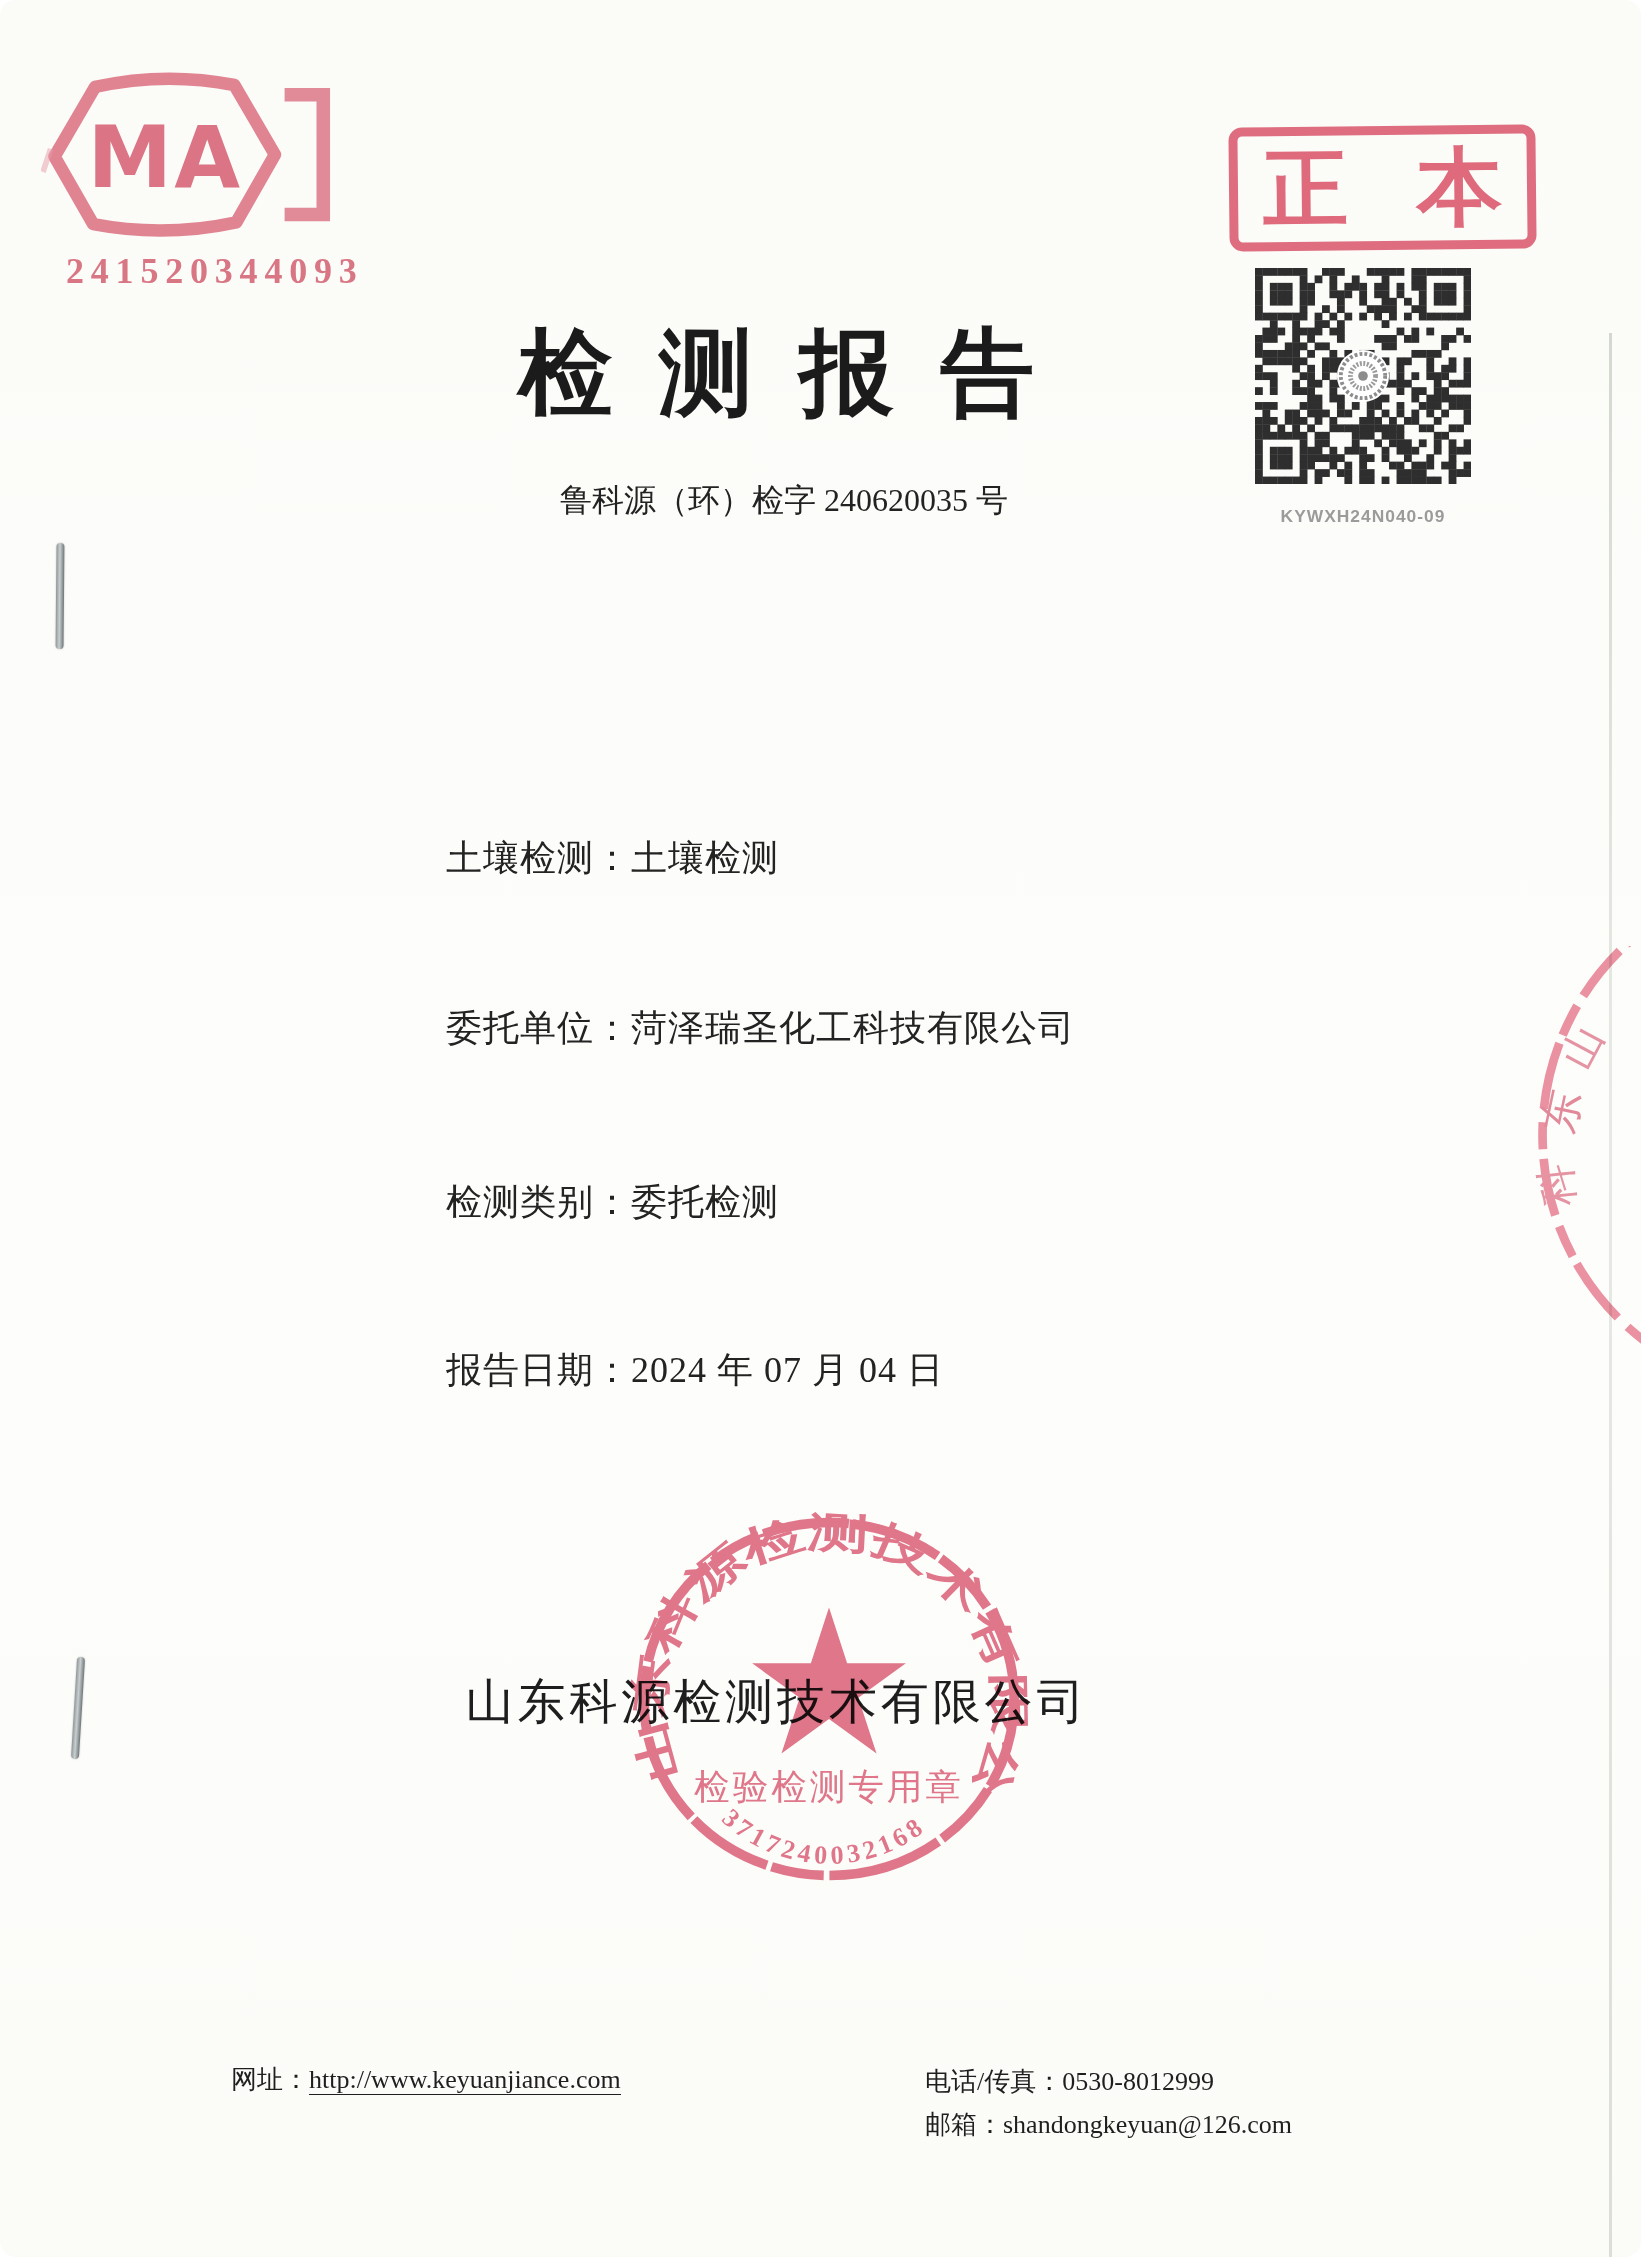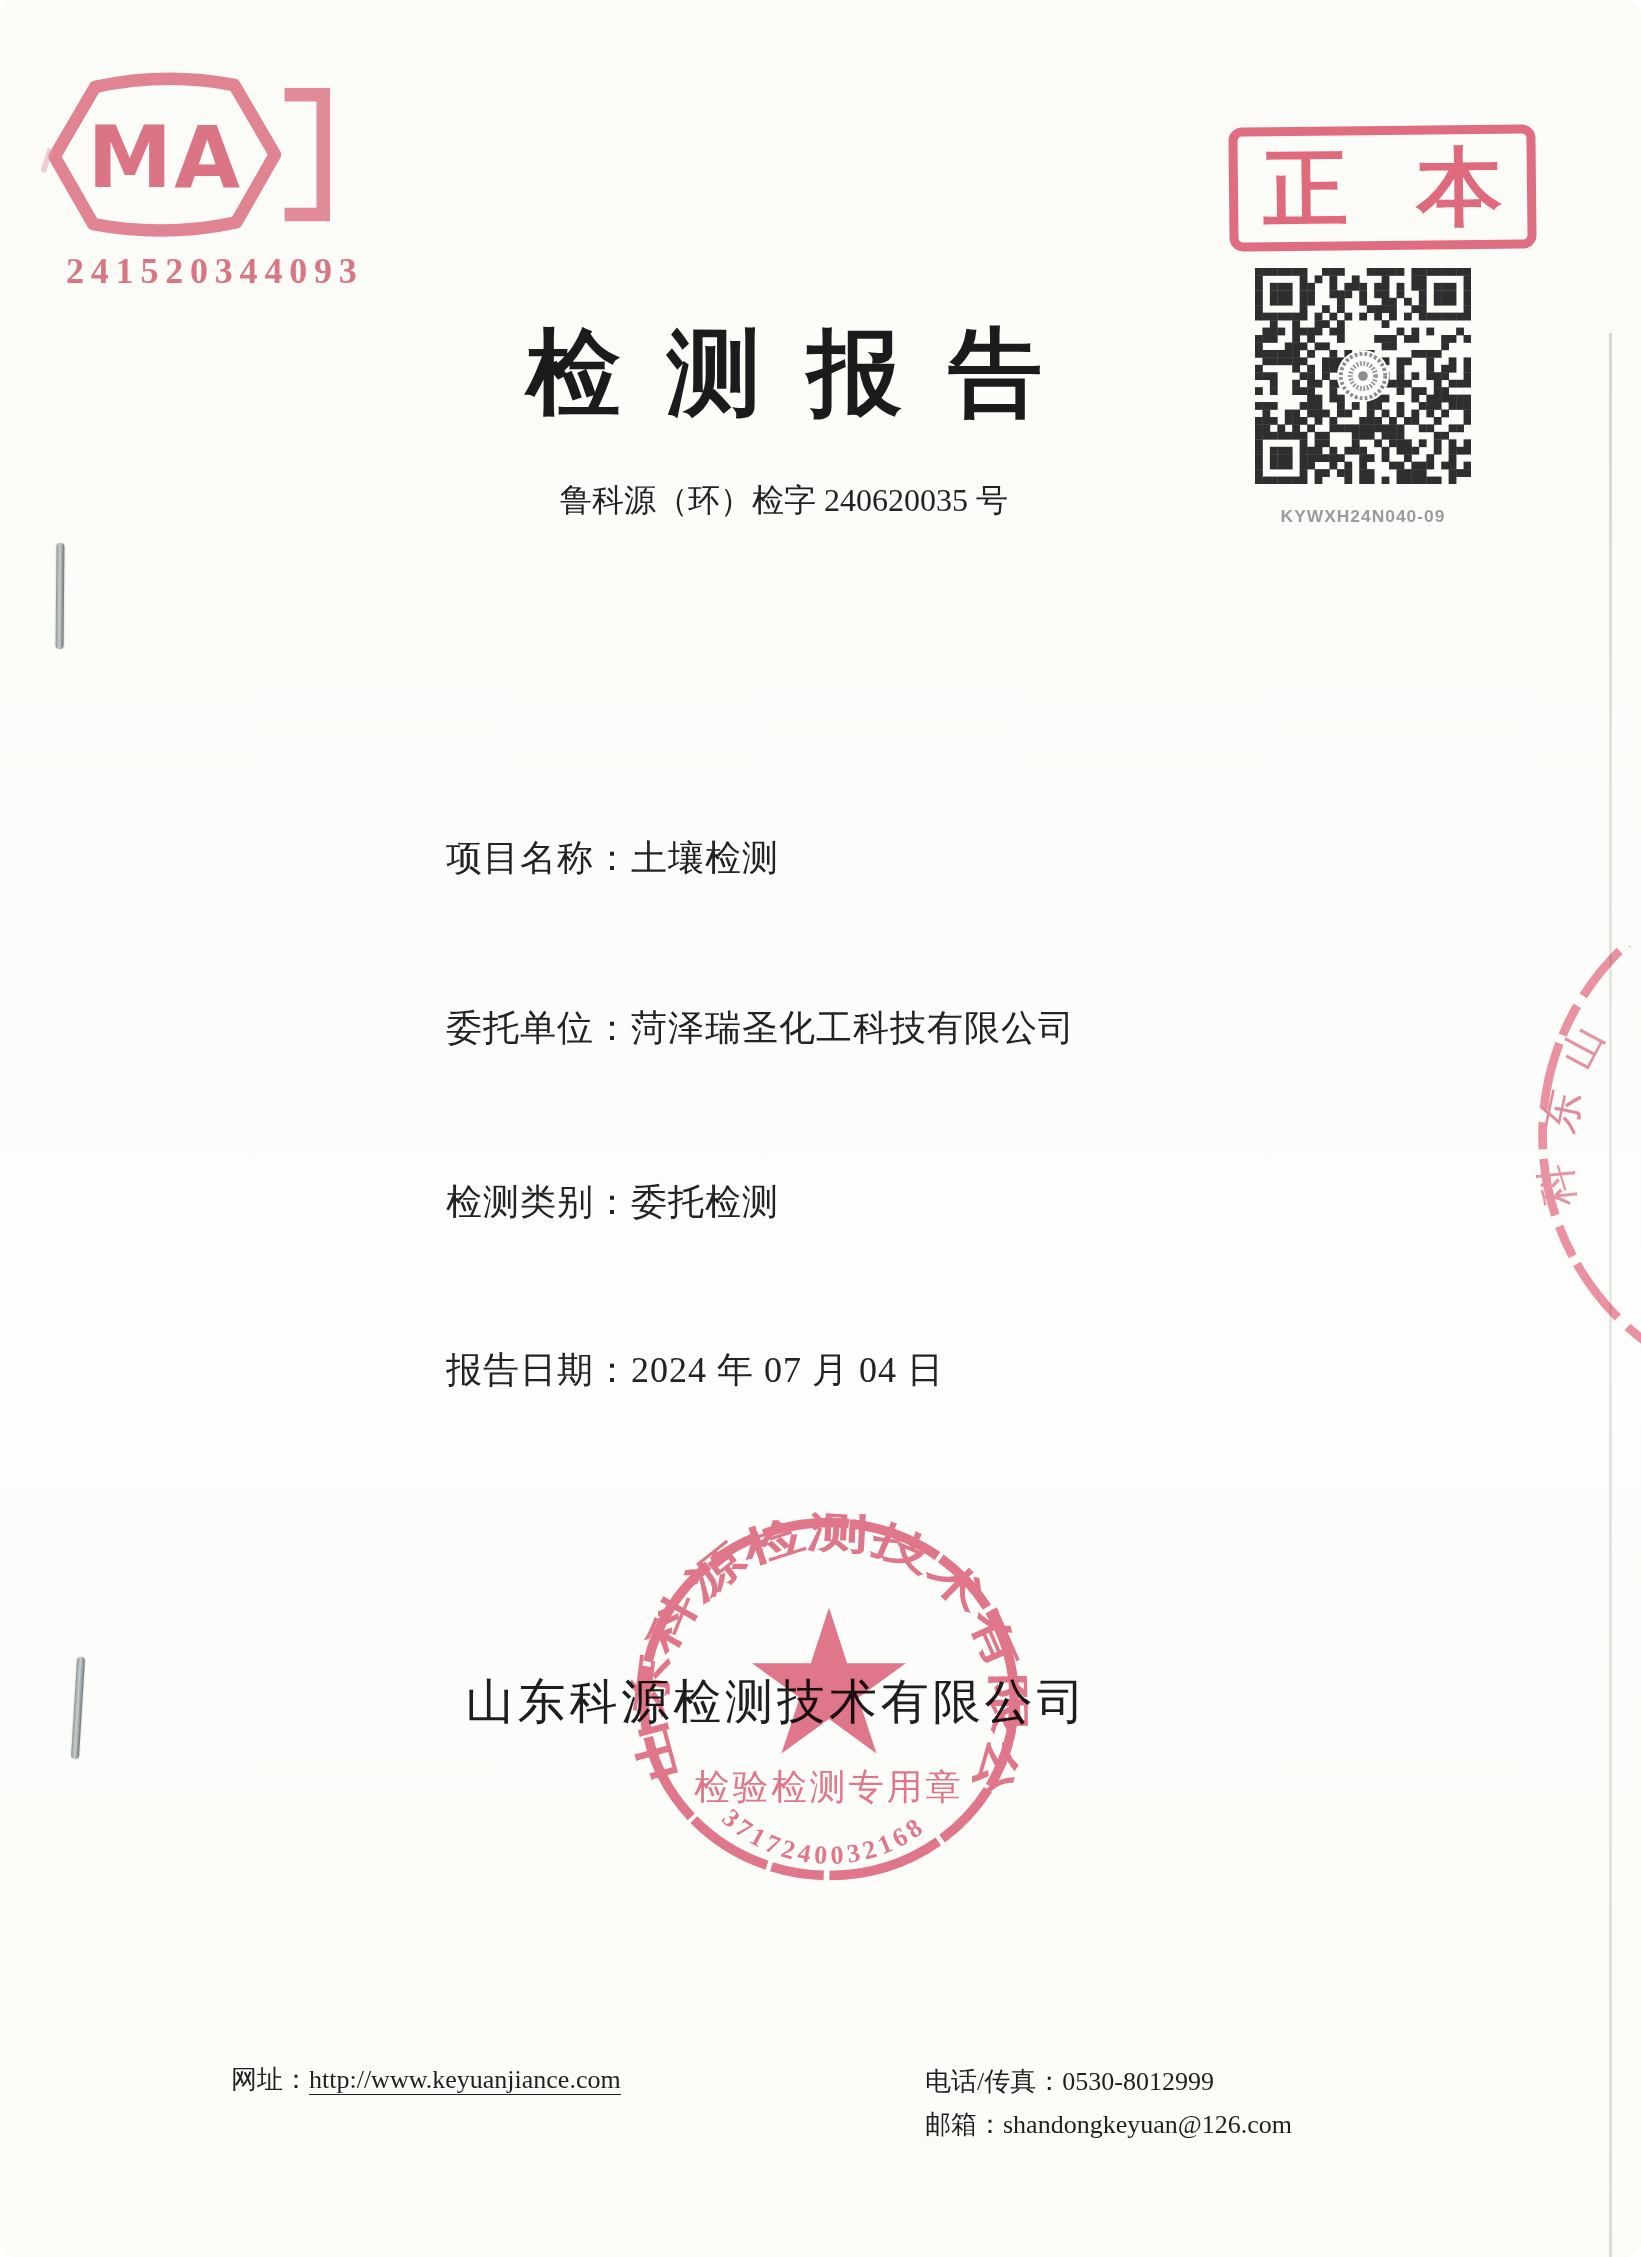--- a/index.html
+++ b/index.html
@@ -7,21 +7,21 @@
   
   .cma-wrap{position:absolute;left:41px;top:56px;width:319px;height:232px;opacity:.82;}
   .cma-num{position:absolute;left:66px;top:230px;font-size:36px;letter-spacing:6.8px;color:#d35f70;font-weight:600;opacity:.85;font-family:"Liberation Serif",serif;margin-top:20px;}
   
   .original-stamp{position:absolute;left:1229px;top:126px;width:239px;height:106px;border:9.7px solid #d84a61;border-radius:13.5px;display:flex;align-items:center;justify-content:space-between;padding:0 25px;opacity:.8;transform:rotate(-.6deg);}
   .original-stamp span{font-size:85px;font-weight:700;color:#d8465e;line-height:1;}
   
   .qr{position:absolute;left:1255px;top:268px;width:216px;height:216px;}
   .qr-label{position:absolute;left:1247px;top:506px;width:232px;text-align:center;font-family:"Liberation Sans","DejaVu Sans",sans-serif;font-weight:700;font-size:17.4px;color:#9b9b9b;letter-spacing:1px;}
   
-  .title{position:absolute;left:0;top:324px;width:1564px;text-align:center;font-size:94px;font-weight:600;color:#1b1b1b;letter-spacing:11.6px;line-height:1.05;padding-left:8px;}
+  .title{position:absolute;left:0;top:324px;width:1564px;text-align:center;font-size:94px;font-weight:600;color:#1b1b1b;letter-spacing:11.6px;line-height:1.05;}
   .subtitle{position:absolute;left:0;top:479px;width:1568px;text-align:center;font-size:32px;color:#222;}
   
   .field{position:absolute;left:446px;font-size:36px;color:#232323;letter-spacing:1px;}
   .f1{top:834px;} .f2{top:1004px;} .f3{top:1178px;} .f4{top:1346px;}
   
   .company{position:absolute;left:0;top:1670px;width:1554px;text-align:center;font-size:48px;color:#1e1e1e;letter-spacing:3.9px;z-index:2;}
   .seal{position:absolute;left:630px;top:1510px;width:398px;height:378px;z-index:3;mix-blend-mode:multiply;opacity:.85;}
   
   .edge-seal{position:absolute;left:1502px;top:946px;width:139px;height:415px;z-index:3;mix-blend-mode:multiply;opacity:.8;overflow:hidden;}
   
@@ -510,21 +510,21 @@
         <circle cx="112" cy="112" r="23" fill="none" stroke="#8d8d8d" stroke-width="4" stroke-dasharray="3 2.2"></circle>
         <circle cx="112" cy="112" r="13" fill="none" stroke="#9b9b9b" stroke-width="5" stroke-dasharray="2 1.6"></circle>
         <circle cx="112" cy="112" r="5" fill="#8d8d8d"></circle>
       </svg>
   </div>
   <div class="qr-label">KYWXH24N040-09</div>
 
   <div class="title">检 测 报 告</div>
   <div class="subtitle">鲁科源（环）检字 240620035 号</div>
 
-  <div class="field f1"><span>项目名称：</span><span>土壤检测</span></div>
+  <div class="field f1"><span>土壤检测：</span><span>土壤检测</span></div>
   <div class="field f2"><span>委托单位：</span><span>菏泽瑞圣化工科技有限公司</span></div>
   <div class="field f3"><span>检测类别：</span><span>委托检测</span></div>
   <div class="field f4"><span>报告日期：</span><span>2024 年 07 月 04 日</span></div>
 
   <div class="company">山东科源检测技术有限公司</div>
 
   <div class="seal">
     <svg width="398" height="378" viewBox="-206 -196 412 392">
       <ellipse cx="0" cy="0" rx="192" ry="183" fill="none" stroke="#dd5f78" stroke-width="10" stroke-dasharray="95 4 70 5 120 6 55 5 90 4"></ellipse>
       <defs>

